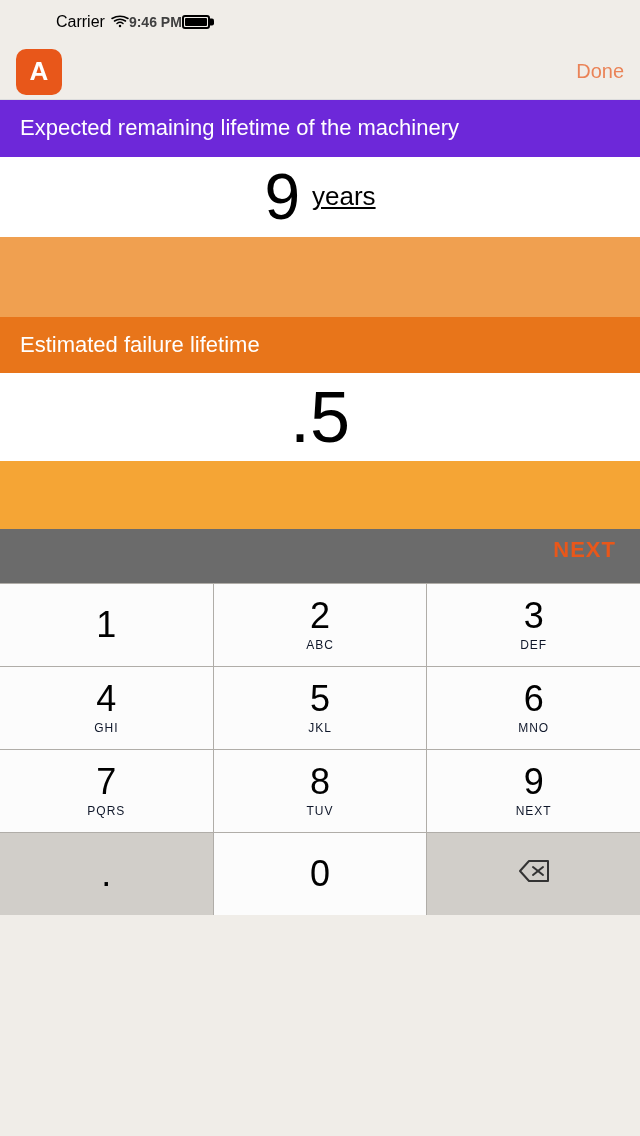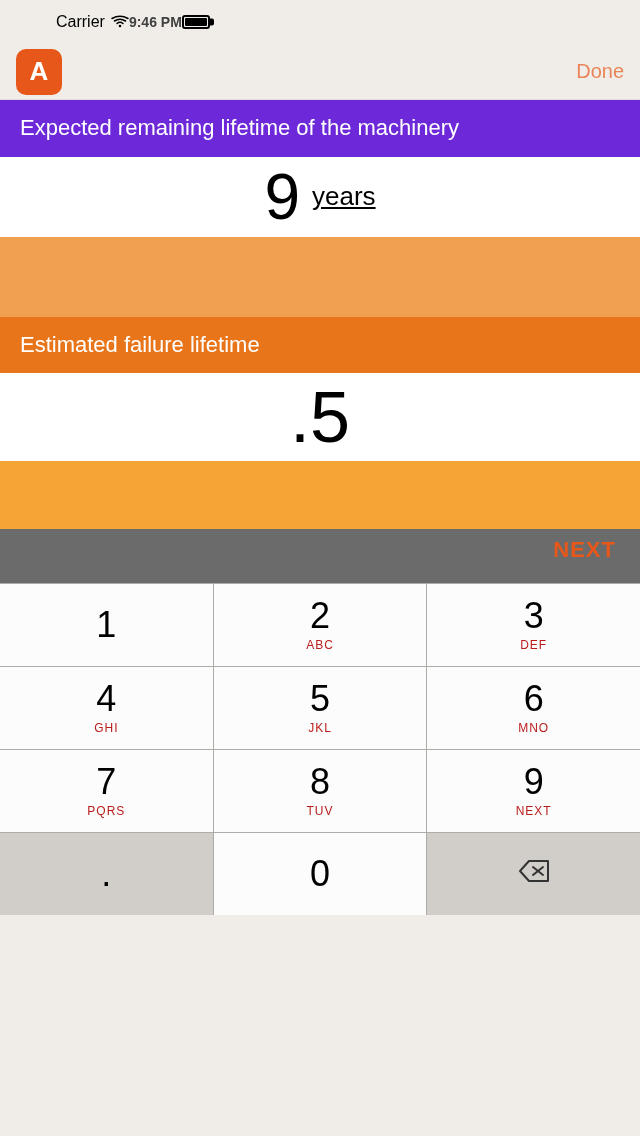--- a/index.html
+++ b/index.html
@@ -208,21 +208,21 @@
       border-right: none;
     }
     .key-num {
       font-size: 36px;
       font-weight: 300;
       color: #000;
       line-height: 1;
     }
     .key-letters {
       font-size: 12px;
-      color: #b91c1c;
+      color: #0f172a;
       letter-spacing: 1px;
       margin-top: 4px;
     }
     .key-empty {
       background: #d1cec9;
     }
     .key-delete {
       background: #d1cec9;
     }
     .delete-icon {

